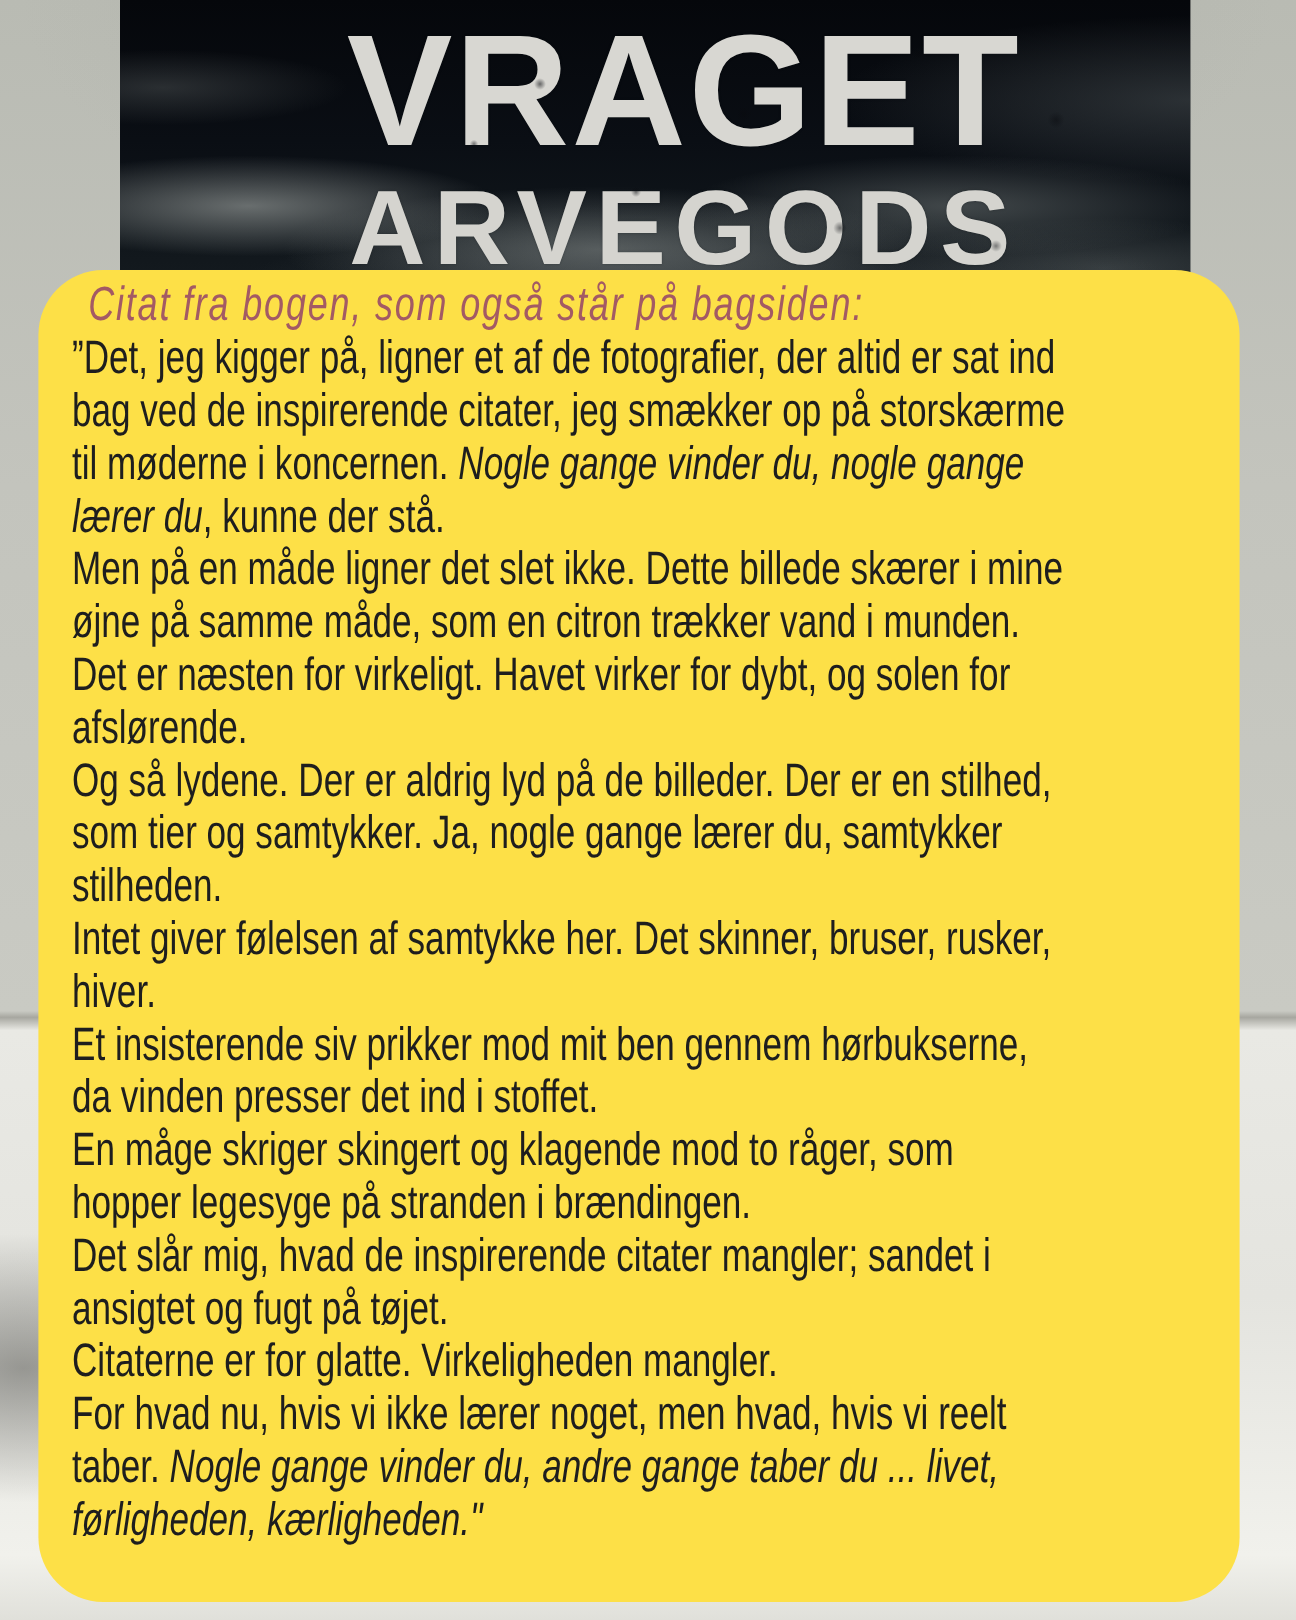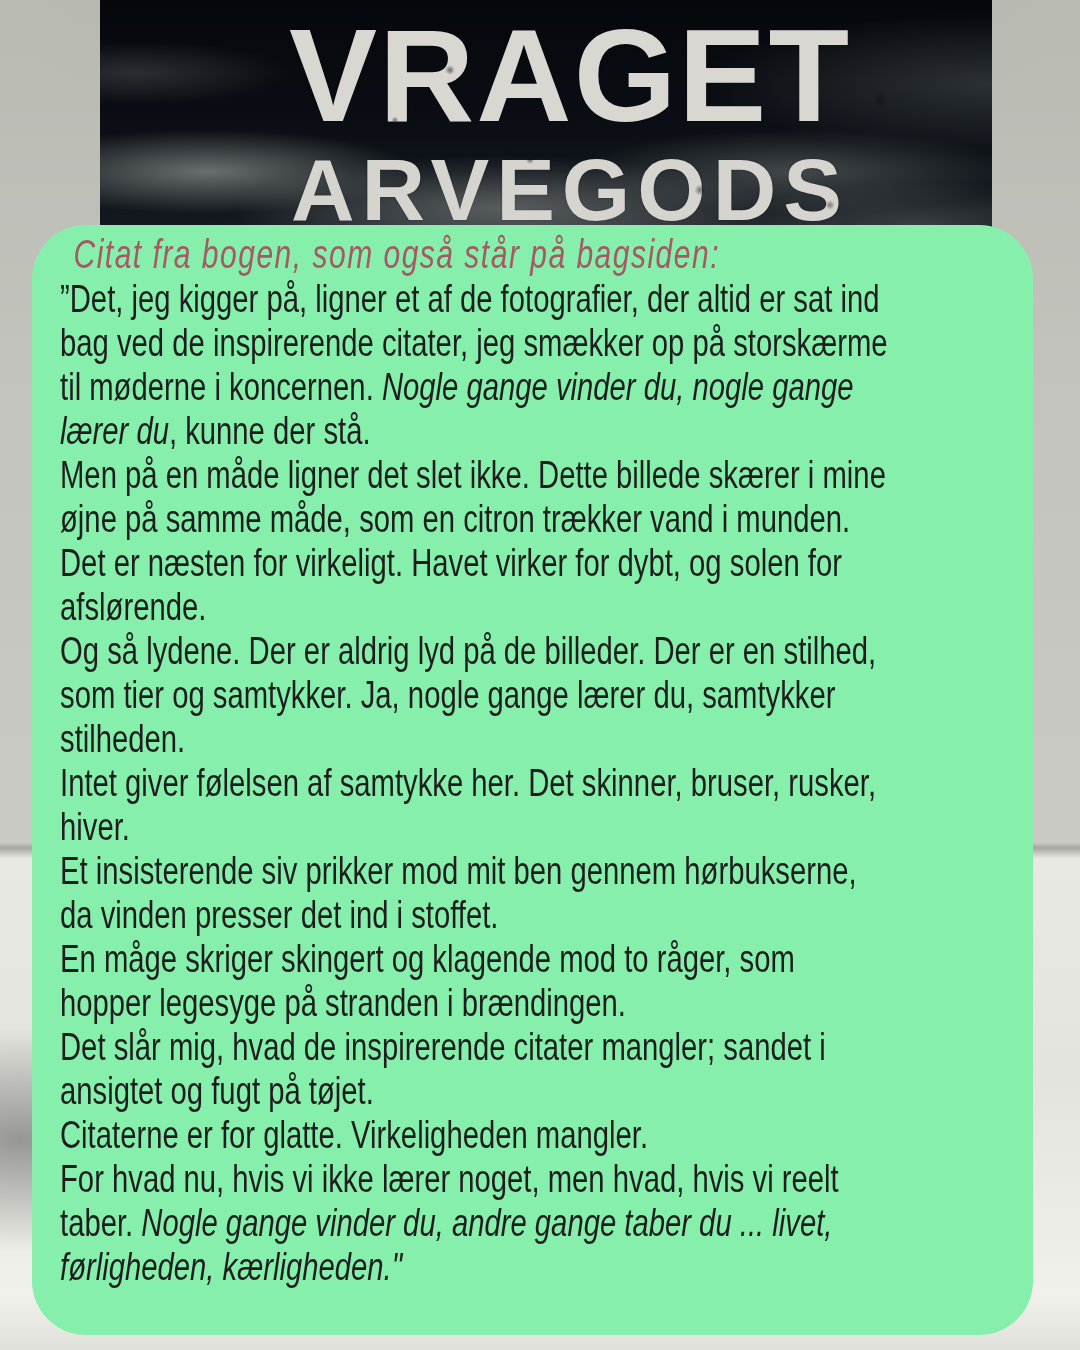--- a/index.html
+++ b/index.html
@@ -51,21 +51,21 @@
       radial-gradient(circle 6px at 665px 45px, rgba(8,10,14,.5), transparent 70%),
       radial-gradient(circle 10px at 780px 100px, rgba(8,10,14,.45), transparent 70%),
       radial-gradient(circle 6px at 430px 160px, rgba(8,10,14,.5), transparent 70%),
       radial-gradient(circle 8px at 600px 190px, rgba(8,10,14,.5), transparent 70%),
       radial-gradient(circle 7px at 730px 205px, rgba(8,10,14,.45), transparent 70%),
       radial-gradient(circle 5px at 295px 120px, rgba(8,10,14,.5), transparent 70%);
   }
   
   .card{
     position:absolute;left:32px;top:225px;width:1001px;height:1110px;
-    background:#86efac;border-radius:54px;overflow:hidden;
+    background:#fde047;border-radius:54px;overflow:hidden;
     padding:6px 18px 0 28px;box-sizing:border-box;
   }
   
   .condensed{
     width:1280px;transform:scaleX(.75);transform-origin:left top;
   }
   .quote-header{
     font-style:italic;color:#a35a64;font-size:40px;line-height:46px;
     letter-spacing:2px;padding-left:18px;white-space:pre;
   }

